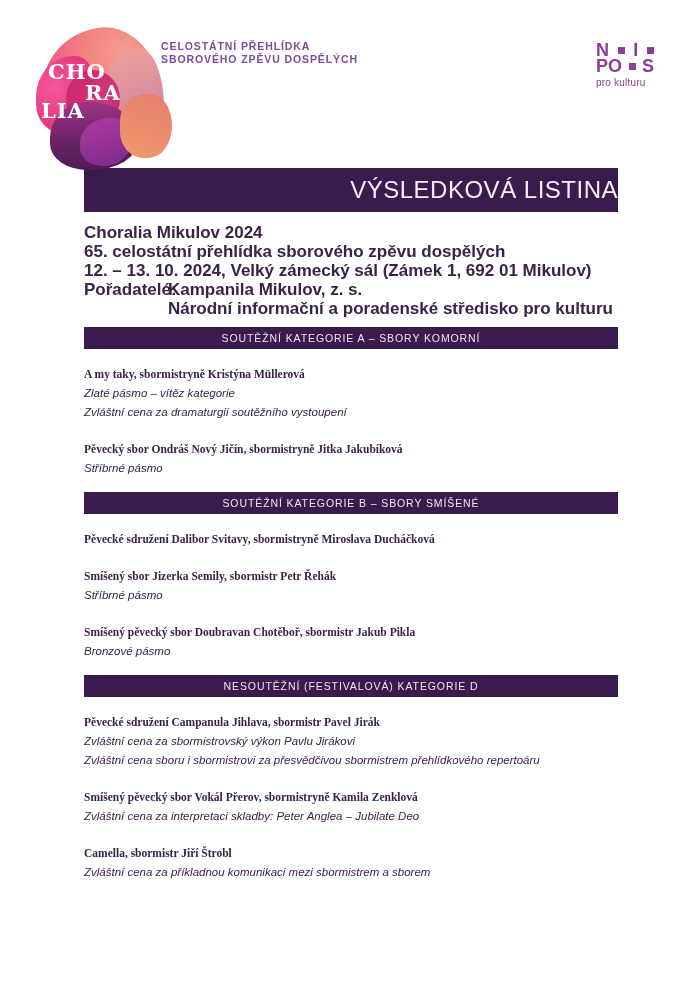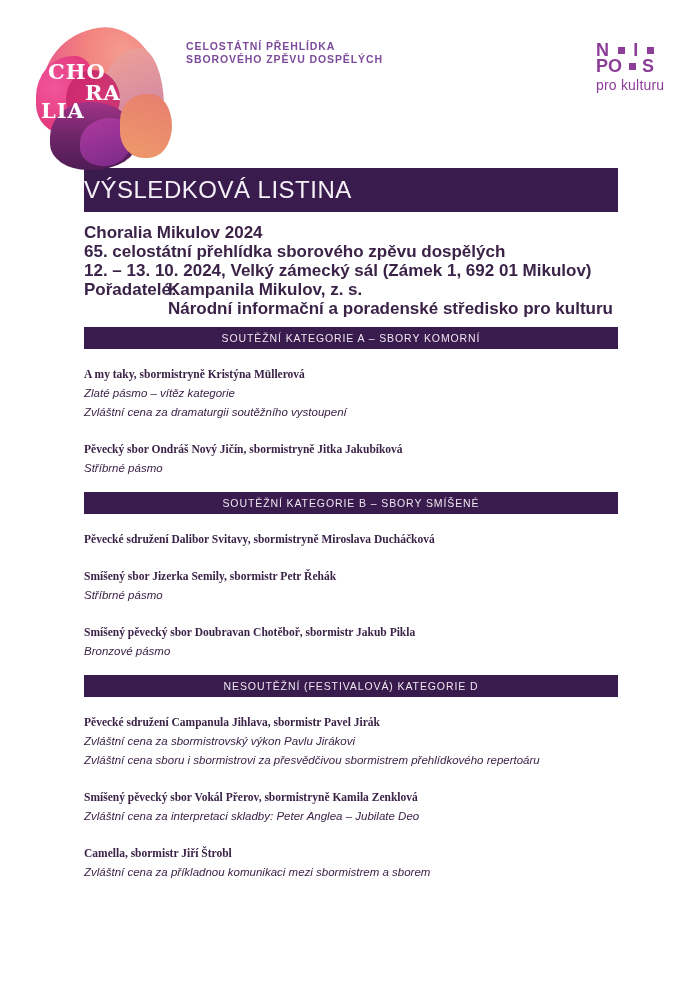--- a/index.html
+++ b/index.html
@@ -39,36 +39,36 @@
   .lobe7 { left:44px; top:92px; width:52px; height:48px;
     background:linear-gradient(160deg,#B13BA0 0%, #7C2B8C 100%);
     border-radius:60% 40% 55% 45% / 55% 45% 60% 40%; opacity:.95; }
   .logo .word { position:absolute; color:#ffffff;
     font-family:"DejaVu Serif", serif; font-weight:bold;
     font-size:21px; line-height:1; letter-spacing:1px; }
   .word-cho { left:12px; top:35px; }
   .word-ra  { left:49px; top:56px; }
   .word-lia { left:5px; top:74px; }
 
-  .brand { position:absolute; left:186px; top:40px;
+  .brand { position:absolute; left:161px; top:40px;
     color:#7D4B9B; font-weight:bold; font-size:10.5px;
     letter-spacing:0.9px; line-height:13px; }
 
   .nipos { position:absolute; left:596px; top:42px; width:58px; color:#8C3D97; }
   .nipos .nline { display:flex; justify-content:space-between; align-items:center;
     font-weight:bold; font-size:18px; line-height:16px; }
   .nipos .sq { width:7px; height:7px; background:#8C3D97; display:inline-block; }
-  .nipos .tagline { font-size:14px; font-weight:normal; margin-top:3px;
+  .nipos .tagline { font-size:10px; font-weight:normal; margin-top:3px;
     letter-spacing:0.2px; white-space:nowrap; }
 
   
   .content { margin:0 82px 0 84px; }
 
   .title-banner { height:44px; background:#3A1B4D; color:#F5F1F7;
-    font-size:24px; font-weight:400; text-align:left; line-height:44px;
+    font-size:24px; font-weight:400; text-align:right; line-height:44px;
     letter-spacing:0.5px; }
 
   .intro { margin-top:11px; font-weight:bold; font-size:17px; line-height:19px; }
   .intro-row { display:grid; grid-template-columns:84px 1fr; }
 
   .section-banner { height:22px; background:#3A1B4D; color:#EDE6F0;
     font-size:10.5px; font-weight:400; letter-spacing:0.9px;
     text-align:center; line-height:22px; }
   .section { margin-top:14px; }
   .section.first { margin-top:9px; }

